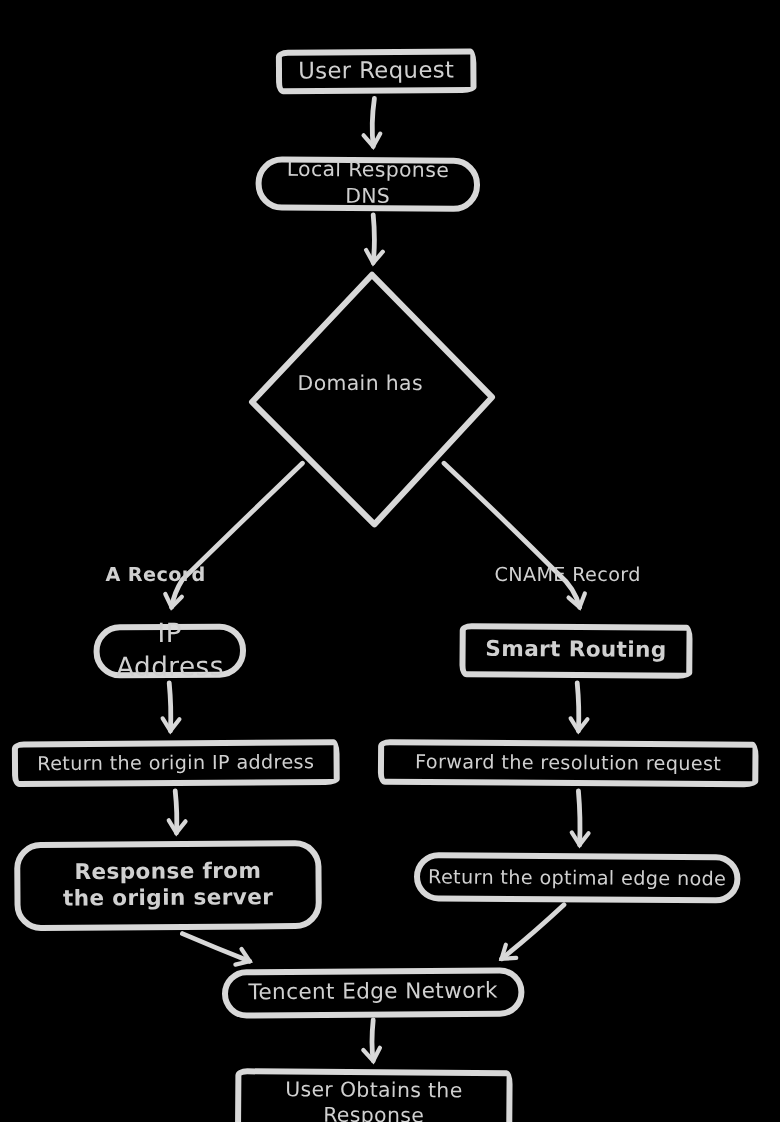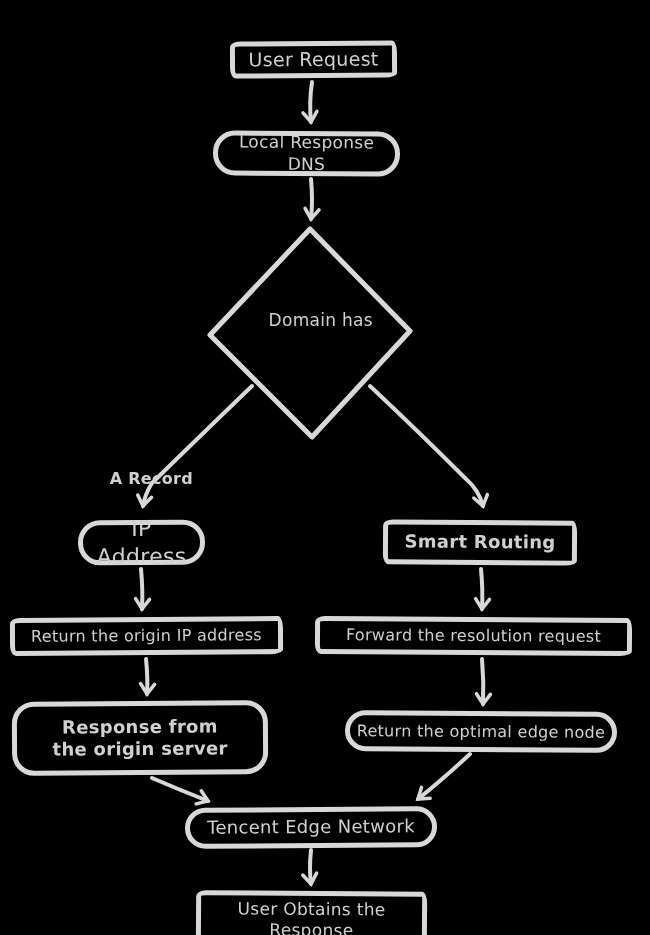--- a/index.html
+++ b/index.html
@@ -27,21 +27,21 @@
     box-sizing:border-box;
     display:flex;flex-direction:column;
     align-items:center;justify-content:center;
     text-align:center;
     background:transparent;
     line-height:1.25;
     letter-spacing:0.3px;
   }
   .rect{border-radius:10px 5px 12px 6px / 6px 12px 5px 10px;}
   .round{border-radius:22px;}
-  .lbl{position:absolute;text-align:right;line-height:1.2;letter-spacing:0.3px;}
+  .lbl{position:absolute;text-align:left;line-height:1.2;letter-spacing:0.3px;}
   .bold{font-weight:700;}
   .tilt-l{transform:rotate(-0.4deg);}
   .tilt-r{transform:rotate(0.4deg);}
 </style>
 </head>
 <body>
 
 <div class="stage">
 
   <svg class="wires" width="650" height="935" viewBox="0 0 650 935">
@@ -72,20 +72,21 @@
 
   <div class="node round tilt-r" style="left:213px;top:103px;width:187px;height:45px;font-size:17px;">
     <span>Local Response DNS</span>
   </div>
 
   <div class="lbl" style="left:248px;top:282px;width:125px;font-size:17px;">
     <div>Domain has</div>
   </div>
 
   <div class="lbl" style="left:88px;top:441px;width:105px;font-size:16px;font-weight:bold;">A Record</div>
+  <div class="lbl" style="left:412px;top:441px;width:136px;font-size:16px;">CNAME Record</div>
 
   <div class="node round tilt-l" style="left:78px;top:492px;width:127px;height:45px;font-size:22px;">
     <span>IP Address</span>
   </div>
   <div class="node rect tilt-r bold" style="left:383px;top:492px;width:194px;height:45px;font-size:18px;">
     <span>Smart Routing</span>
   </div>
 
   <div class="node rect tilt-l" style="left:10px;top:589px;width:273px;height:38px;font-size:16px;">
     <span>Return the origin IP address</span>

